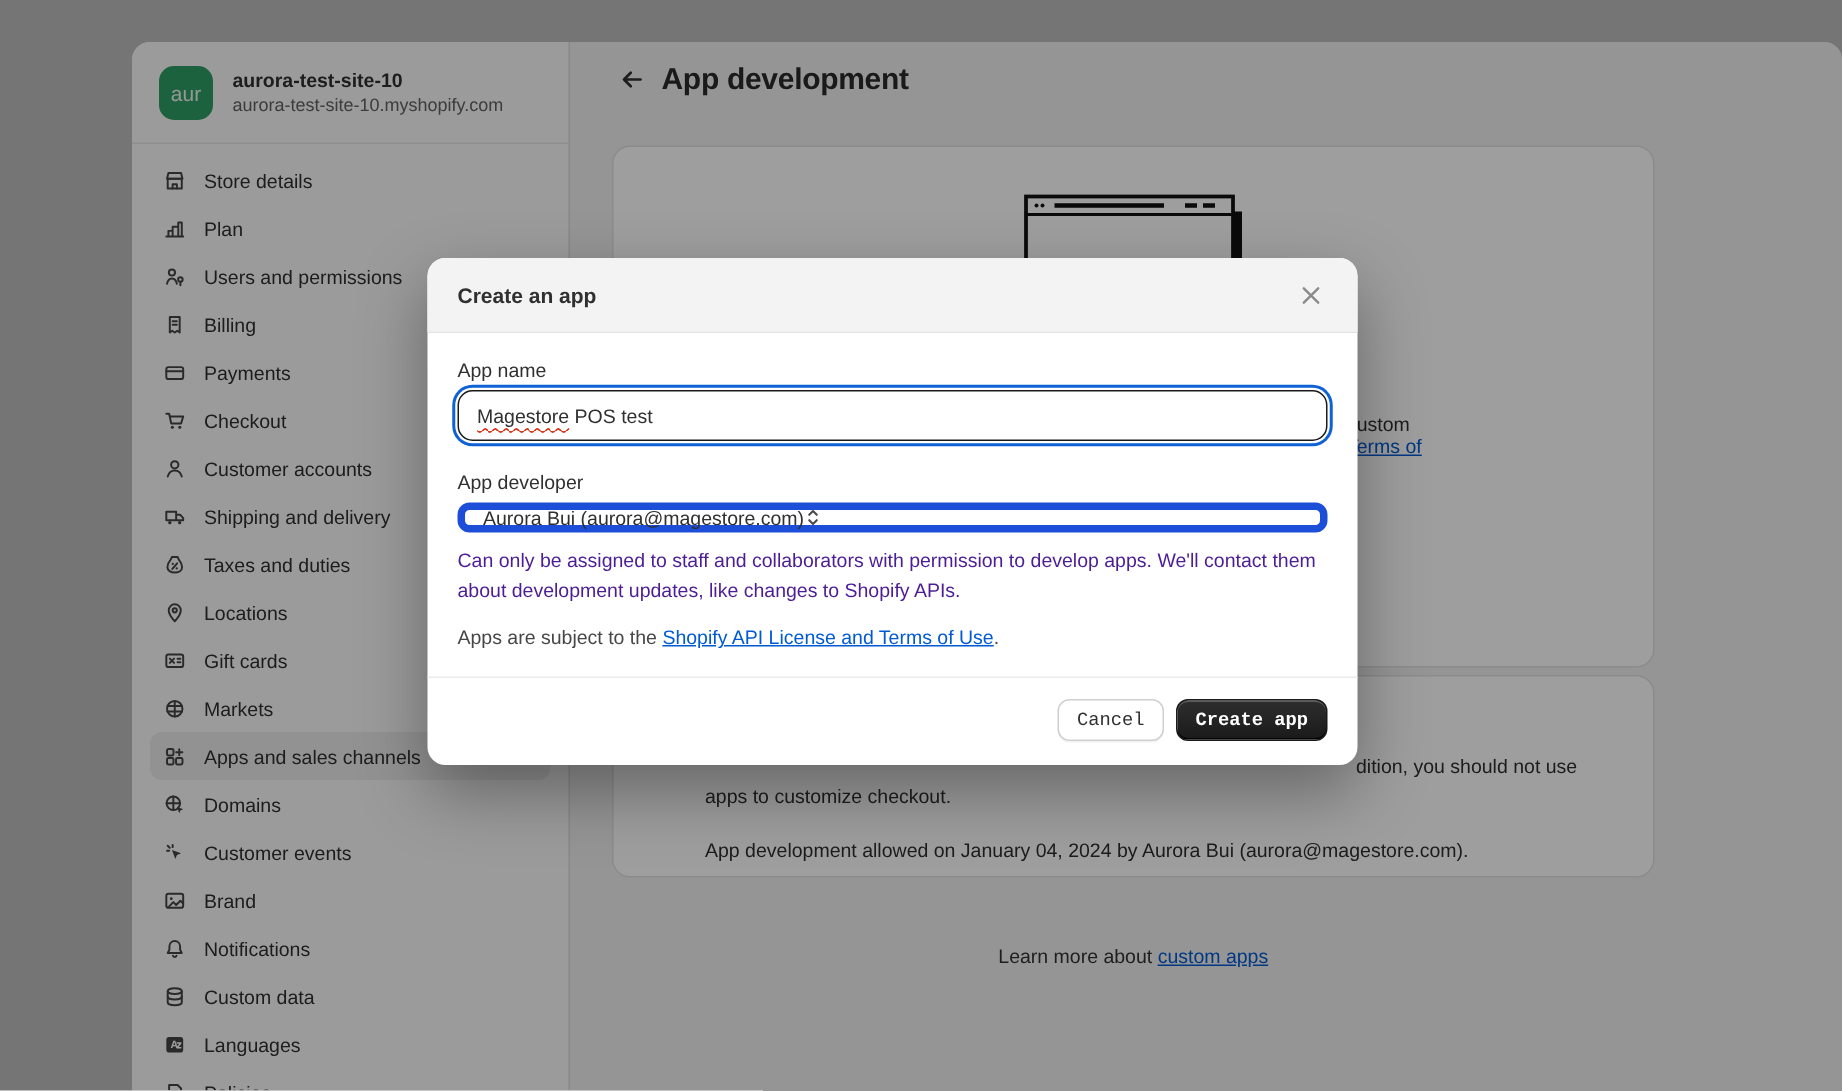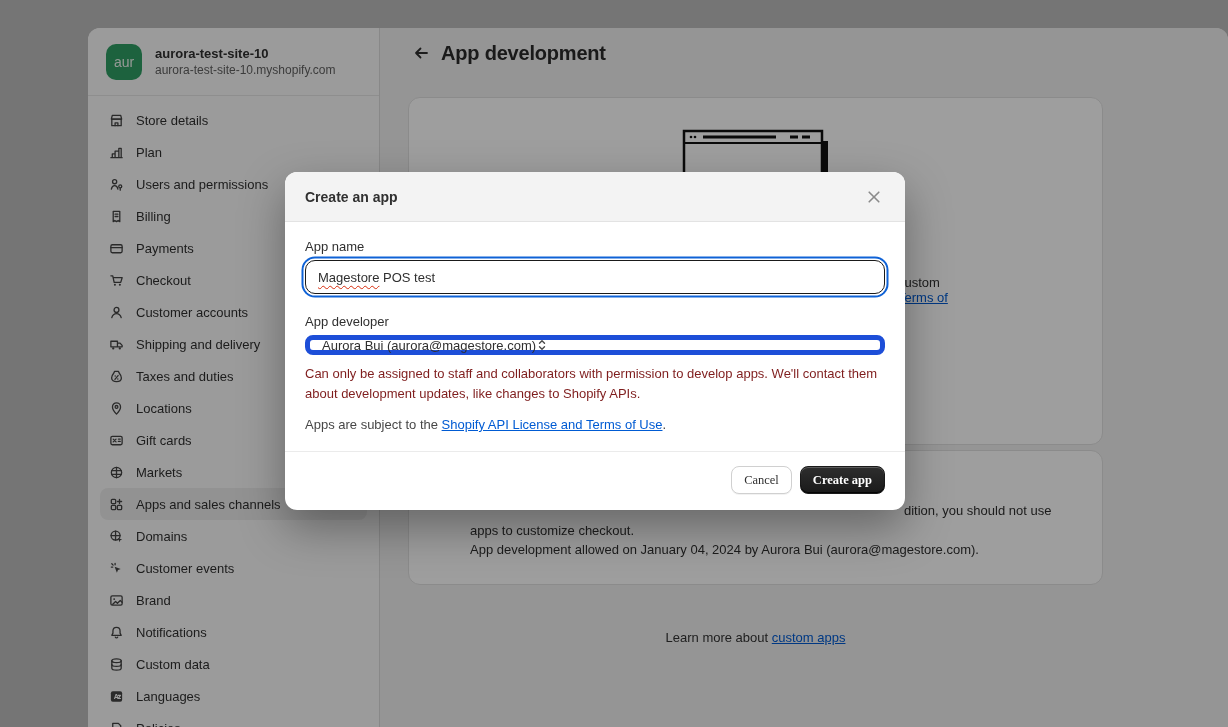--- a/index.html
+++ b/index.html
@@ -51,27 +51,27 @@
                cursor:pointer; border-radius:6px; }
   .modal-body { padding:17px 20px 2px; }
   .field-label { font-size:13px; color:#303030; margin-bottom:6px; }
   .text-input { height:34px; border:1.5px solid #1a1a1a; border-radius:10px; background:#fff;
                 padding:12px 12px; display:flex; align-items:center; font-size:13px; color:#303030;
                 box-shadow:0 0 0 1.5px #fff, 0 0 0 3.5px var(--focus); margin-bottom:20px; cursor:text; }
   .wavy { text-decoration:underline wavy var(--red); text-decoration-thickness:1px; text-underline-offset:3px; }
   .select { height:20px; border:5px solid #1d4ed8; border-radius:8px; background:#fff;
             padding:0 10px 0 12px; display:flex; align-items:center; justify-content:flex-start;
             font-size:13px; color:#303030; cursor:pointer; }
-  .helper { margin-top:9px; font-size:13px; line-height:20px; color:#7f1d1d; }
+  .helper { margin-top:9px; font-size:13px; line-height:20px; color:#4c1d95; }
   .terms { margin-top:13px; margin-bottom:17px; font-size:13px; color:#474747; }
   .modal-foot { border-top:1px solid #ebebeb; padding:14px 20px 16px; display:flex;
                 justify-content:flex-end; gap:8px; }
   .btn { height:28px; padding:0 12px; border-radius:8px; font-size:12.5px;
          display:inline-flex; align-items:center; cursor:pointer;
-         font-family:Liberation Serif, serif; }
+         font-family:Liberation Mono, monospace; }
   .btn-secondary { background:#fff; border:1px solid #d0d0d0; color:#303030; font-weight:500;
                    box-shadow:0 1px 0 rgba(0,0,0,.05); }
   .btn-primary { background:linear-gradient(#2e2e2e,#1a1a1a); border:1px solid #1a1a1a; color:#fff;
                  font-weight:700;
                  box-shadow:inset 0 1px 0 rgba(255,255,255,.22), inset 0 -1px 0 rgba(0,0,0,.8); }
 </style>
 </head>
 <body>
 
 <div id="stage">
@@ -333,21 +333,21 @@
           <rect x="12" y="85.5" width="26" height="3" fill="#3f6fb5"></rect>
             <rect x="42" y="85.5" width="30" height="3" fill="#b05a85"></rect>
         </svg>
         <span class="frag" style="left:489px; top:177px;">custom</span>
         <span class="frag lnk" style="left:489px; top:192px;">Terms of</span>
       </div>
 
       <div class="card card2">
         <span class="frag" style="left:495px; top:52px;">dition, you should not use</span>
         <span class="frag" style="left:61px; top:72px;">apps to customize checkout.</span>
-        <span class="frag" style="left:61px; top:91px;">App development allowed on January 04, 2024 by Aurora Bui (aurora@magestore.com).</span>
+        <span class="frag" style="left:61px; top:108px;">App development allowed on January 04, 2024 by Aurora Bui (aurora@magestore.com).</span>
       </div>
 
       <div class="learn"><span>Learn more about </span><span class="lnk">custom apps</span></div>
     </div>
   </div>
 
   <div class="scrim"></div>
 
   <div class="modal">
     <div class="modal-head">

